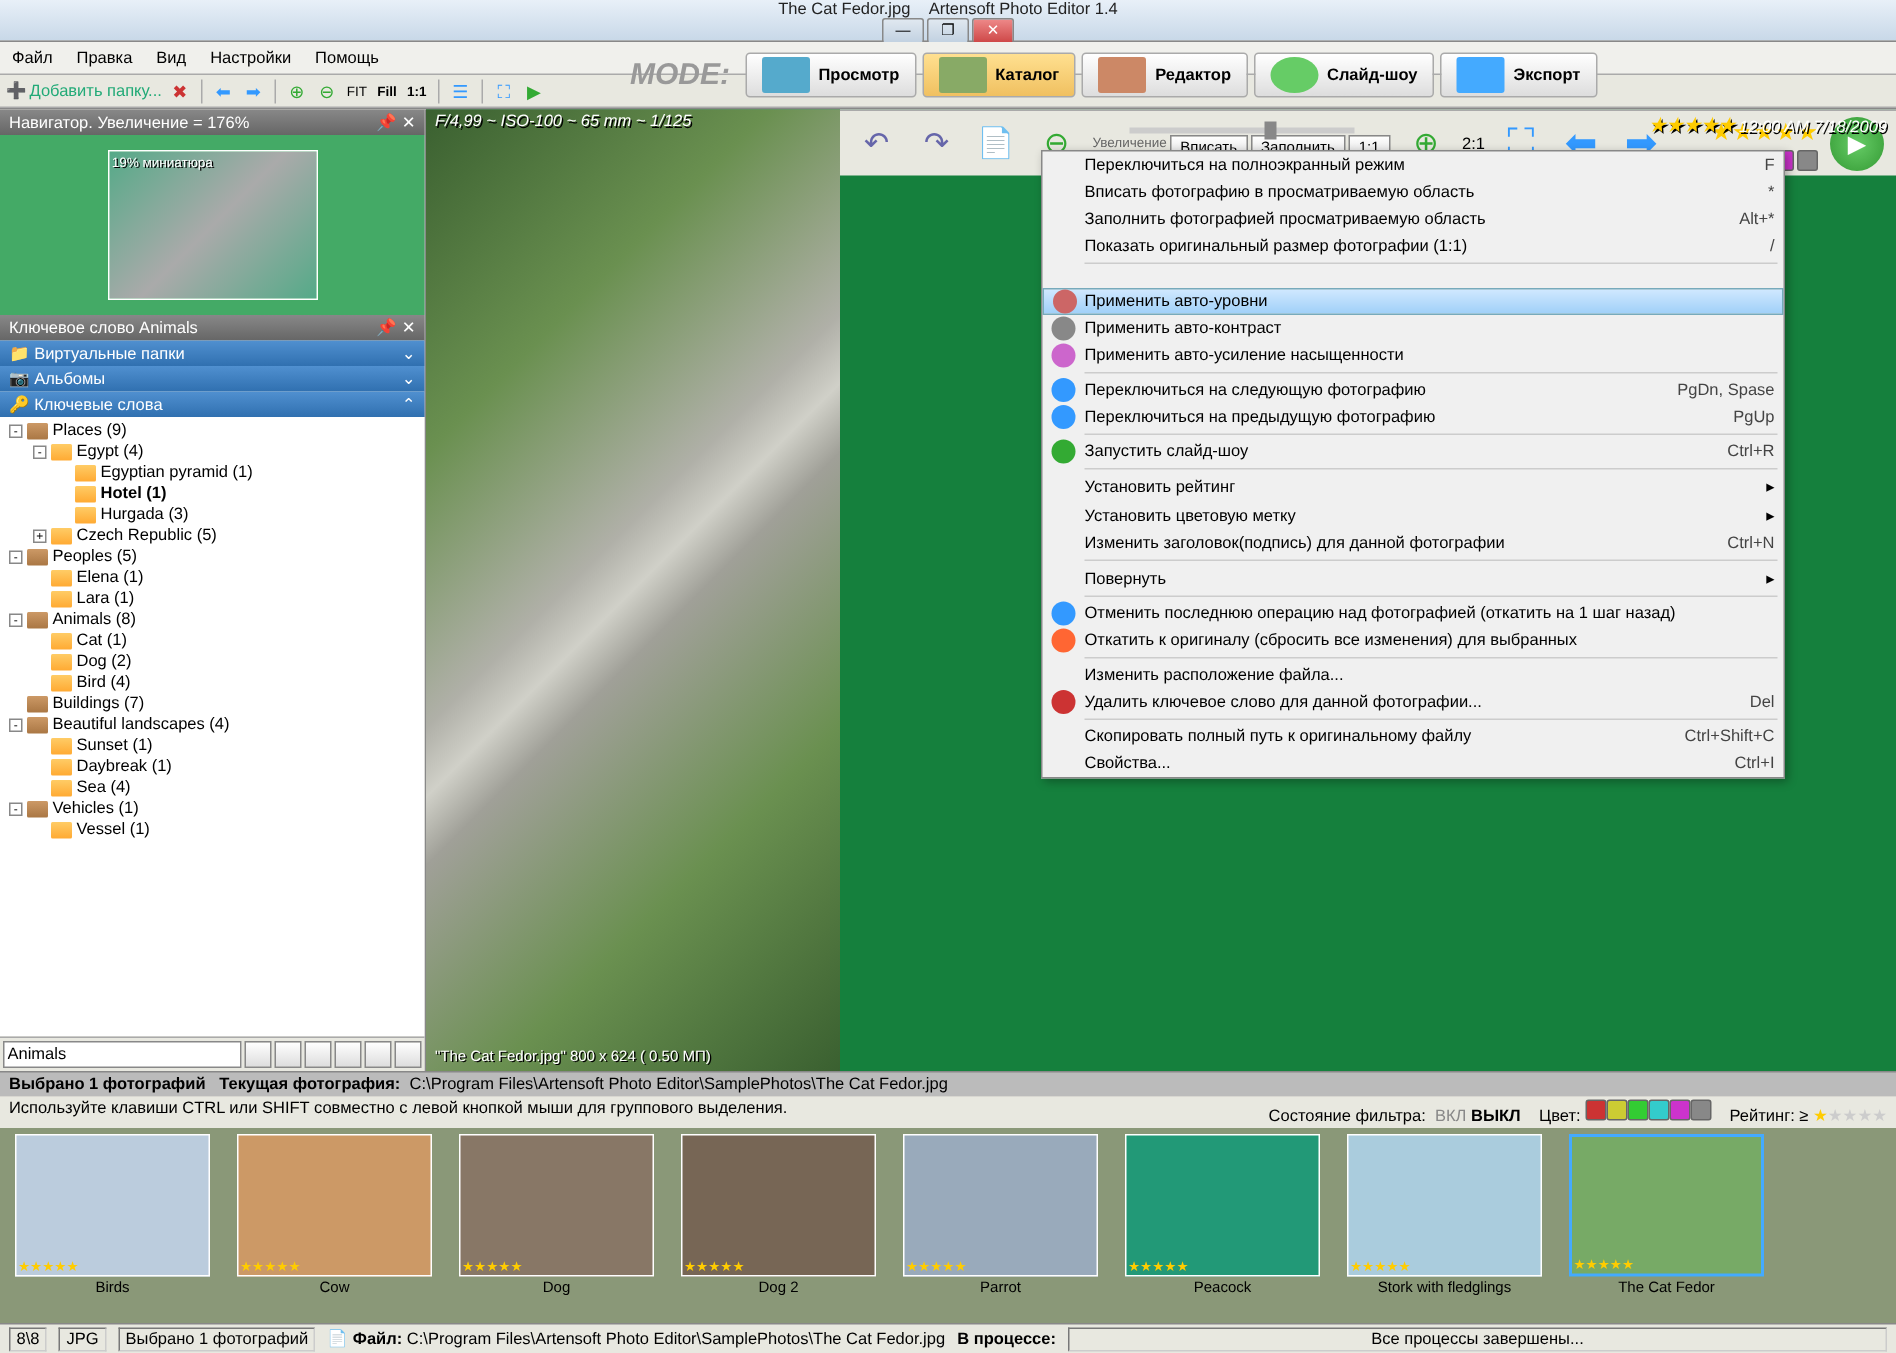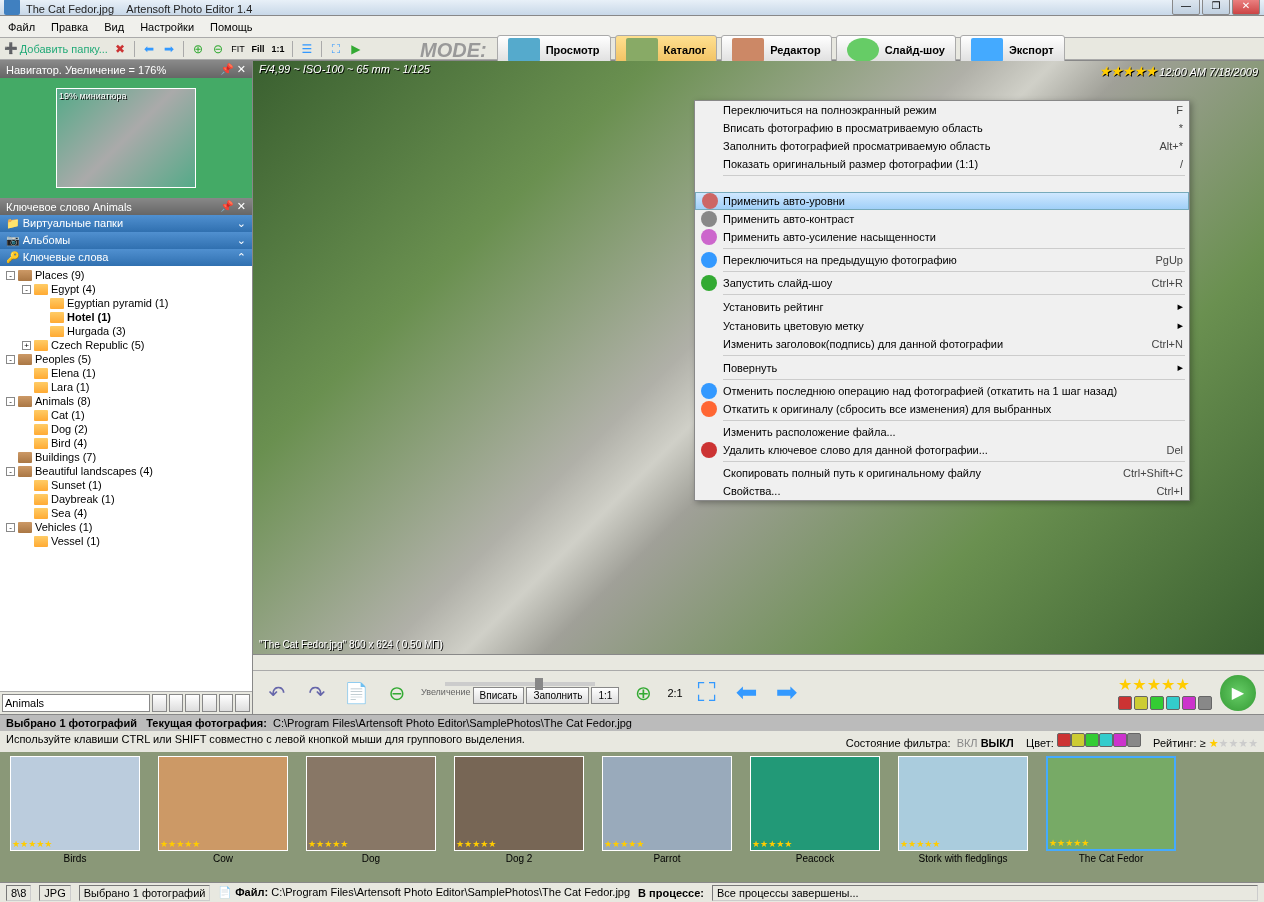--- a/index.html
+++ b/index.html
@@ -1,49 +1,49 @@
 <!DOCTYPE html>
 <html><head>
 <meta charset="utf-8">
 <style>
 * { margin: 0; padding: 0; box-sizing: border-box; font-family: Tahoma, sans-serif; font-size: 11px; }
 body { background: #d4d0c8; width: 1264px; height: 902px; overflow: hidden; display: flex; flex-direction: column; }
-.titlebar { height: 16px; background: linear-gradient(to bottom, #e8f0f8, #c8d8e8); display: flex; align-items: flex-end; padding: 0 4px; border-bottom: 1px solid #888; }
+.titlebar { height: 28px; background: linear-gradient(to bottom, #e8f0f8, #c8d8e8); display: flex; align-items: center; padding: 0 4px; border-bottom: 1px solid #888; flex-direction: column; }
 .titlebar-icon { width: 16px; height: 16px; background: #4080c0; border-radius: 2px; margin-right: 6px; }
 .titlebar-text { flex: 1; color: #222; }
 .win-btns { display: flex; gap: 2px; }
 .win-btn { width: 28px; height: 18px; background: linear-gradient(#e0e8f0,#c0d0e0); border: 1px solid #888; border-radius: 2px; text-align: center; line-height: 16px; font-size: 10px; }
 .win-btn.close { background: linear-gradient(#e88,#c44); color: #fff; }
 .menubar { height: 22px; background: #f0f0ec; display: flex; align-items: center; padding: 0 8px; gap: 16px; border-bottom: 1px solid #aaa; }
 .menubar span { cursor: default; }
 .toolbar { height: 22px; background: #e8e8e0; display: flex; align-items: center; padding: 0 4px; gap: 4px; border-bottom: 1px solid #aaa; }
 .tb-add { color: #2a7; display: flex; align-items: center; gap: 2px; }
 .tb-sep { width: 1px; height: 16px; background: #aaa; margin: 0 2px; }
 .tb-btn { width: 16px; height: 16px; display: inline-flex; align-items: center; justify-content: center; font-size: 12px; }
 .modebar { position: absolute; top: 28px; left: 420px; right: 4px; height: 44px; display: flex; align-items: center; gap: 4px; }
 .mode-label { font-size: 20px; color: #999; font-style: italic; font-weight: bold; margin-right: 6px; }
 .mode-btn { display: flex; align-items: center; gap: 6px; padding: 2px 10px; border: 1px solid #aaa; border-radius: 3px; background: linear-gradient(#fff,#ddd); font-size: 15px; font-weight: bold; }
 .mode-btn.active { background: linear-gradient(#ffe090,#f0c060); }
 .mode-icon { width: 32px; height: 24px; background: #6aa; border-radius: 2px; }
 .main { flex: 1; display: flex; border-top: 1px solid #888; }
-.sidebar { width: 253px; background: #e8e8e0; display: flex; flex-direction: column; border-right: 1px solid #888; }
+.sidebar { width: 284px; background: #e8e8e0; display: flex; flex-direction: column; border-right: 1px solid #888; }
 .panel-hdr { background: linear-gradient(#888,#666); color: #fff; padding: 2px 6px; display: flex; justify-content: space-between; align-items: center; font-size: 11px; }
 .panel-hdr.blue { background: linear-gradient(#5090d0,#3070b0); }
 .nav-preview { height: 120px; background: #4a6; display: flex; align-items: center; justify-content: center; position: relative; }
 .nav-img { width: 140px; height: 100px; background: linear-gradient(135deg,#5a8 0%,#aaa 50%,#5a8 100%); border: 1px solid #fff; position: relative; }
 .nav-img::after { content: attr(data-pct); position: absolute; top: 2px; left: 2px; color: #fff; font-size: 9px; text-shadow: 1px 1px #000; }
 .tree { flex: 1; background: #fff; overflow: auto; padding: 2px; }
 .tree-item { padding: 1px 2px; display: flex; align-items: center; gap: 3px; white-space: nowrap; }
 .tree-toggle { width: 9px; height: 9px; border: 1px solid #888; text-align: center; line-height: 7px; font-size: 8px; background: #fff; }
 .folder-icon { width: 14px; height: 11px; background: linear-gradient(#fc6,#fa3); border-radius: 1px; display: inline-block; }
 .folder-icon.brown { background: linear-gradient(#c96,#a74); }
 .keyword-input { border-top: 1px solid #aaa; padding: 2px; display: flex; gap: 2px; background: #e8e8e0; }
 .keyword-input input { flex: 1; border: 1px solid #888; padding: 1px 2px; }
 .kw-btn { width: 18px; height: 18px; border: 1px solid #888; background: linear-gradient(#fff,#ddd); }
-.viewer { flex: 1; display: flex; flex-direction: column; position: relative; background: #15803d; }
+.viewer { flex: 1; display: flex; flex-direction: row; position: relative; background: #15803d; text-align: right; }
 .exif-bar { position: absolute; top: 0; left: 0; right: 0; padding: 2px 6px; color: #fff; font-style: italic; text-shadow: 1px 1px #000; z-index: 2; display: flex; justify-content: space-between; font-size: 10px; }
 .stars-overlay { color: #fc0; font-size: 14px; letter-spacing: -1px; }
 .photo { flex: 1; background: linear-gradient(135deg, #3a6030 0%, #6a9050 25%, #b0b0a8 45%, #d0d0c8 50%, #a0a098 55%, #6a9050 75%, #3a6030 100%); position: relative; }
 .caption { position: absolute; bottom: 4px; left: 6px; color: #fff; text-shadow: 1px 1px #000; font-size: 10px; }
 .hscroll { height: 16px; background: #e8e8e0; border-top: 1px solid #888; }
 .ctrlbar { height: 44px; background: #e8e8e0; display: flex; align-items: center; gap: 8px; padding: 0 8px; border-top: 1px solid #aaa; }
 .ctrl-btn { width: 32px; height: 32px; border-radius: 4px; display: flex; align-items: center; justify-content: center; font-size: 20px; }
 .slider { width: 150px; height: 4px; background: #ccc; position: relative; }
 .slider-thumb { position: absolute; left: 60%; top: -4px; width: 8px; height: 12px; background: #888; }
 .zoom-btns { display: flex; gap: 2px; }
@@ -61,21 +61,21 @@
 .ctx-arrow { margin-left: auto; }
 .statusbar1 { background: #bbb; padding: 2px 6px; border-top: 1px solid #888; }
 .hint { background: #e8e8e0; padding: 2px 6px; font-size: 10px; display: flex; justify-content: space-between; }
 .thumbs { height: 130px; background: #8a9878; display: flex; gap: 18px; padding: 4px 10px; overflow: hidden; }
 .thumb { display: flex; flex-direction: column; align-items: center; }
 .thumb-img { width: 130px; height: 95px; background: #789; border: 1px solid #fff; position: relative; }
 .thumb-img.sel { border: 2px solid #4af; }
 .thumb-stars { position: absolute; bottom: 1px; left: 1px; color: #fc0; font-size: 9px; }
 .thumb-label { margin-top: 2px; font-size: 10px; }
 .statusbar2 { height: 20px; background: #e8e8e0; display: flex; align-items: center; gap: 8px; padding: 0 6px; border-top: 1px solid #888; font-size: 10px; }
-.sb-cell { border: 1px inset #ccc; padding: 1px 4px; }
+.sb-cell { border: 1px inset #ccc; padding: 1px 4px; text-align: center; }
 </style>
 </head>
 <body>
 
 <div class="titlebar">
   <span class="titlebar-icon"></span>
   <span class="titlebar-text">
     <span>The Cat Fedor.jpg</span>&nbsp;&nbsp;&nbsp;&nbsp;<span>Artensoft Photo Editor 1.4</span>
   </span>
   <div class="win-btns">
@@ -346,20 +346,25 @@
       <span class="ctx-icon" style="background:#888;border-radius:50%"></span>
       <span>Применить авто-контраст</span>
     </div>
     <div class="ctx-item">
       <span class="ctx-icon" style="background:#c6c;border-radius:50%"></span>
       <span>Применить авто-усиление насыщенности</span>
     </div>
     <div class="ctx-sep"></div>
     <div class="ctx-item">
       <span class="ctx-icon" style="background:#39f;border-radius:50%"></span>
+      <span>Переключиться на следующую фотографию</span>
+      <span class="ctx-shortcut">PgDn, Spase</span>
+    </div>
+    <div class="ctx-item">
+      <span class="ctx-icon" style="background:#39f;border-radius:50%"></span>
       <span>Переключиться на предыдущую фотографию</span>
       <span class="ctx-shortcut">PgUp</span>
     </div>
     <div class="ctx-sep"></div>
     <div class="ctx-item">
       <span class="ctx-icon" style="background:#3a3;border-radius:50%"></span>
       <span>Запустить слайд-шоу</span>
       <span class="ctx-shortcut">Ctrl+R</span>
     </div>
     <div class="ctx-sep"></div>

